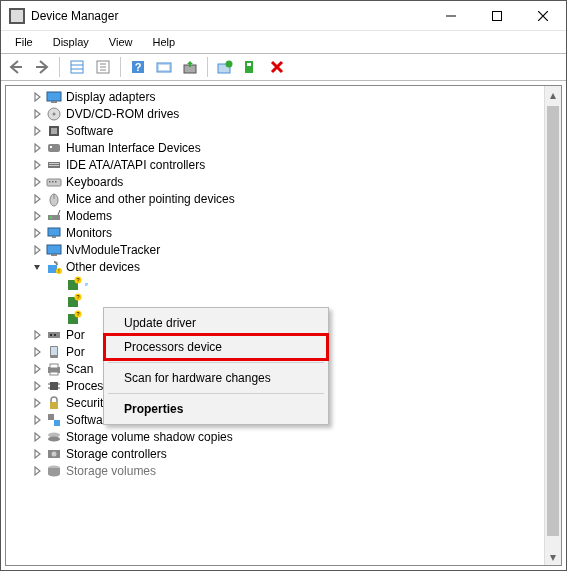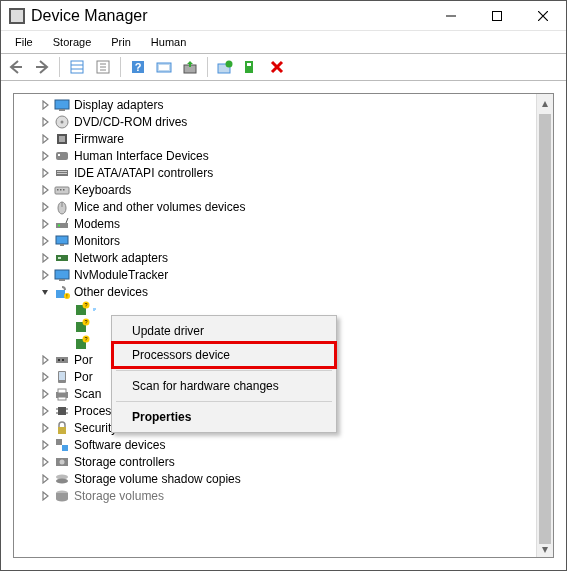--- a/index.html
+++ b/index.html
@@ -28,21 +28,21 @@
   }
   .titlebar .app-icon {
     width: 16px; height: 16px;
     margin-right: 6px;
     background: #555;
     position: relative;
   }
   .titlebar .app-icon::before {
     content: ""; position: absolute; inset: 2px; background: #ddd;
   }
-  .titlebar .title { flex: 0 0 auto; font-size: 16px; }
+  .titlebar .title { flex: 0 0 auto; font-size: 12px; }
   .titlebar .spacer { flex: 1; }
   .caption-btn {
     width: 46px; height: 30px;
     display: flex; align-items: center; justify-content: center;
     font-family: "Segoe UI", sans-serif;
     font-size: 13px;
   }
   .menubar {
     height: 22px;
     display: flex;
@@ -68,21 +68,21 @@
     display: flex; align-items: center; justify-content: center;
     margin: 0 1px;
     position: relative;
   }
   .tool-sep {
     width: 1px; height: 20px; background: #ccc; margin: 0 4px;
   }
   .tool-btn svg { width: 16px; height: 16px; }
   .content {
     flex: 1;
-    margin: 12px;
+    margin: 4px;
     border: 1px solid #888;
     position: relative;
     overflow: hidden;
   }
   .scroll-area {
     position: absolute;
     top: 0; left: 0; right: 17px; bottom: 0;
     overflow: hidden;
     padding: 2px 0;
   }
@@ -180,23 +180,23 @@
     </div>
     <div class="caption-btn close">
       <svg viewBox="0 0 10 10" width="10" height="10">
           <path d="M0 0 L10 10 M10 0 L0 10" stroke="#000" stroke-width="1.2"></path>
         </svg>
     </div>
   </div>
 
   <div class="menubar">
     <div class="menu-item">File</div>
-    <div class="menu-item">Storage</div>
-    <div class="menu-item">Prin</div>
-    <div class="menu-item">Human</div>
+    <div class="menu-item">Display</div>
+    <div class="menu-item">View</div>
+    <div class="menu-item">Help</div>
   </div>
 
   <div class="toolbar">
     <div class="tool-btn">
         <svg viewBox="0 0 16 16">
           <path d="M10 2 L3 8 L10 14 M3 8 H14" fill="none" stroke="#777" stroke-width="2"></path>
         </svg>
       </div>
     <div class="tool-btn">
         <svg viewBox="0 0 16 16">
@@ -296,21 +296,21 @@
             <svg width="10" height="10" viewBox="0 0 10 10">
               <path d="M3 1 L8 5 L3 9 Z" fill="none" stroke="#808080" stroke-width="1.2"></path>
             </svg>
           </span>
           <span class="node-icon">
             <svg viewBox="0 0 16 16">
               <rect x="3" y="3" width="10" height="10" fill="#555"></rect>
               <rect x="5" y="5" width="6" height="6" fill="#aaa"></rect>
             </svg>
           </span>
-          <span class="node-label" style="">Firmware</span>
+          <span class="node-label" style="">Software</span>
         </div>
         <div class="tree-row">
           <span class="indent" style="width:24px"></span>
           <span class="arrow">
             <svg width="10" height="10" viewBox="0 0 10 10">
               <path d="M3 1 L8 5 L3 9 Z" fill="none" stroke="#808080" stroke-width="1.2"></path>
             </svg>
           </span>
           <span class="node-icon">
             <svg viewBox="0 0 16 16">
@@ -359,21 +359,21 @@
             <svg width="10" height="10" viewBox="0 0 10 10">
               <path d="M3 1 L8 5 L3 9 Z" fill="none" stroke="#808080" stroke-width="1.2"></path>
             </svg>
           </span>
           <span class="node-icon">
             <svg viewBox="0 0 16 16">
               <ellipse cx="8" cy="9" rx="4" ry="6" fill="#ccc" stroke="#888"></ellipse>
               <line x1="8" y1="3" x2="8" y2="8" stroke="#888"></line>
             </svg>
           </span>
-          <span class="node-label" style="">Mice and other volumes devices</span>
+          <span class="node-label" style="">Mice and other pointing devices</span>
         </div>
         <div class="tree-row">
           <span class="indent" style="width:24px"></span>
           <span class="arrow">
             <svg width="10" height="10" viewBox="0 0 10 10">
               <path d="M3 1 L8 5 L3 9 Z" fill="none" stroke="#808080" stroke-width="1.2"></path>
             </svg>
           </span>
           <span class="node-icon">
             <svg viewBox="0 0 16 16">
@@ -391,35 +391,20 @@
               <path d="M3 1 L8 5 L3 9 Z" fill="none" stroke="#808080" stroke-width="1.2"></path>
             </svg>
           </span>
           <span class="node-icon">
             <svg viewBox="0 0 16 16">
               <rect x="2" y="3" width="12" height="8" fill="#4aa0e8" stroke="#2a5a88"></rect>
               <rect x="6" y="11" width="4" height="2" fill="#888"></rect>
             </svg>
           </span>
           <span class="node-label" style="">Monitors</span>
-        </div>
-        <div class="tree-row">
-          <span class="indent" style="width:24px"></span>
-          <span class="arrow">
-            <svg width="10" height="10" viewBox="0 0 10 10">
-              <path d="M3 1 L8 5 L3 9 Z" fill="none" stroke="#808080" stroke-width="1.2"></path>
-            </svg>
-          </span>
-          <span class="node-icon">
-            <svg viewBox="0 0 16 16">
-              <rect x="2" y="5" width="12" height="6" fill="#3a7a3a"></rect>
-              <rect x="4" y="7" width="3" height="2" fill="#c8e8c8"></rect>
-            </svg>
-          </span>
-          <span class="node-label" style="">Network adapters</span>
         </div>
         <div class="tree-row">
           <span class="indent" style="width:24px"></span>
           <span class="arrow">
             <svg width="10" height="10" viewBox="0 0 10 10">
               <path d="M3 1 L8 5 L3 9 Z" fill="none" stroke="#808080" stroke-width="1.2"></path>
             </svg>
           </span>
           <span class="node-icon">
             <svg viewBox="0 0 16 16">
@@ -579,40 +564,40 @@
         </div>
         <div class="tree-row">
           <span class="indent" style="width:24px"></span>
           <span class="arrow">
             <svg width="10" height="10" viewBox="0 0 10 10">
               <path d="M3 1 L8 5 L3 9 Z" fill="none" stroke="#808080" stroke-width="1.2"></path>
             </svg>
           </span>
           <span class="node-icon">
             <svg viewBox="0 0 16 16">
+              <ellipse cx="8" cy="6" rx="6" ry="2.5" fill="#bbb"></ellipse>
+              <ellipse cx="8" cy="10" rx="6" ry="2.5" fill="#888"></ellipse>
+            </svg>
+          </span>
+          <span class="node-label" style="">Storage volume shadow copies</span>
+        </div>
+        <div class="tree-row">
+          <span class="indent" style="width:24px"></span>
+          <span class="arrow">
+            <svg width="10" height="10" viewBox="0 0 10 10">
+              <path d="M3 1 L8 5 L3 9 Z" fill="none" stroke="#808080" stroke-width="1.2"></path>
+            </svg>
+          </span>
+          <span class="node-icon">
+            <svg viewBox="0 0 16 16">
               <rect x="2" y="4" width="12" height="8" fill="#888"></rect>
               <circle cx="8" cy="8" r="2.5" fill="#ccc"></circle>
             </svg>
           </span>
           <span class="node-label" style="">Storage controllers</span>
-        </div>
-        <div class="tree-row">
-          <span class="indent" style="width:24px"></span>
-          <span class="arrow">
-            <svg width="10" height="10" viewBox="0 0 10 10">
-              <path d="M3 1 L8 5 L3 9 Z" fill="none" stroke="#808080" stroke-width="1.2"></path>
-            </svg>
-          </span>
-          <span class="node-icon">
-            <svg viewBox="0 0 16 16">
-              <ellipse cx="8" cy="6" rx="6" ry="2.5" fill="#bbb"></ellipse>
-              <ellipse cx="8" cy="10" rx="6" ry="2.5" fill="#888"></ellipse>
-            </svg>
-          </span>
-          <span class="node-label" style="">Storage volume shadow copies</span>
         </div>
         <div class="tree-row">
           <span class="indent" style="width:24px"></span>
           <span class="arrow">
             <svg width="10" height="10" viewBox="0 0 10 10">
               <path d="M3 1 L8 5 L3 9 Z" fill="none" stroke="#808080" stroke-width="1.2"></path>
             </svg>
           </span>
           <span class="node-icon">
             <svg viewBox="0 0 16 16">

